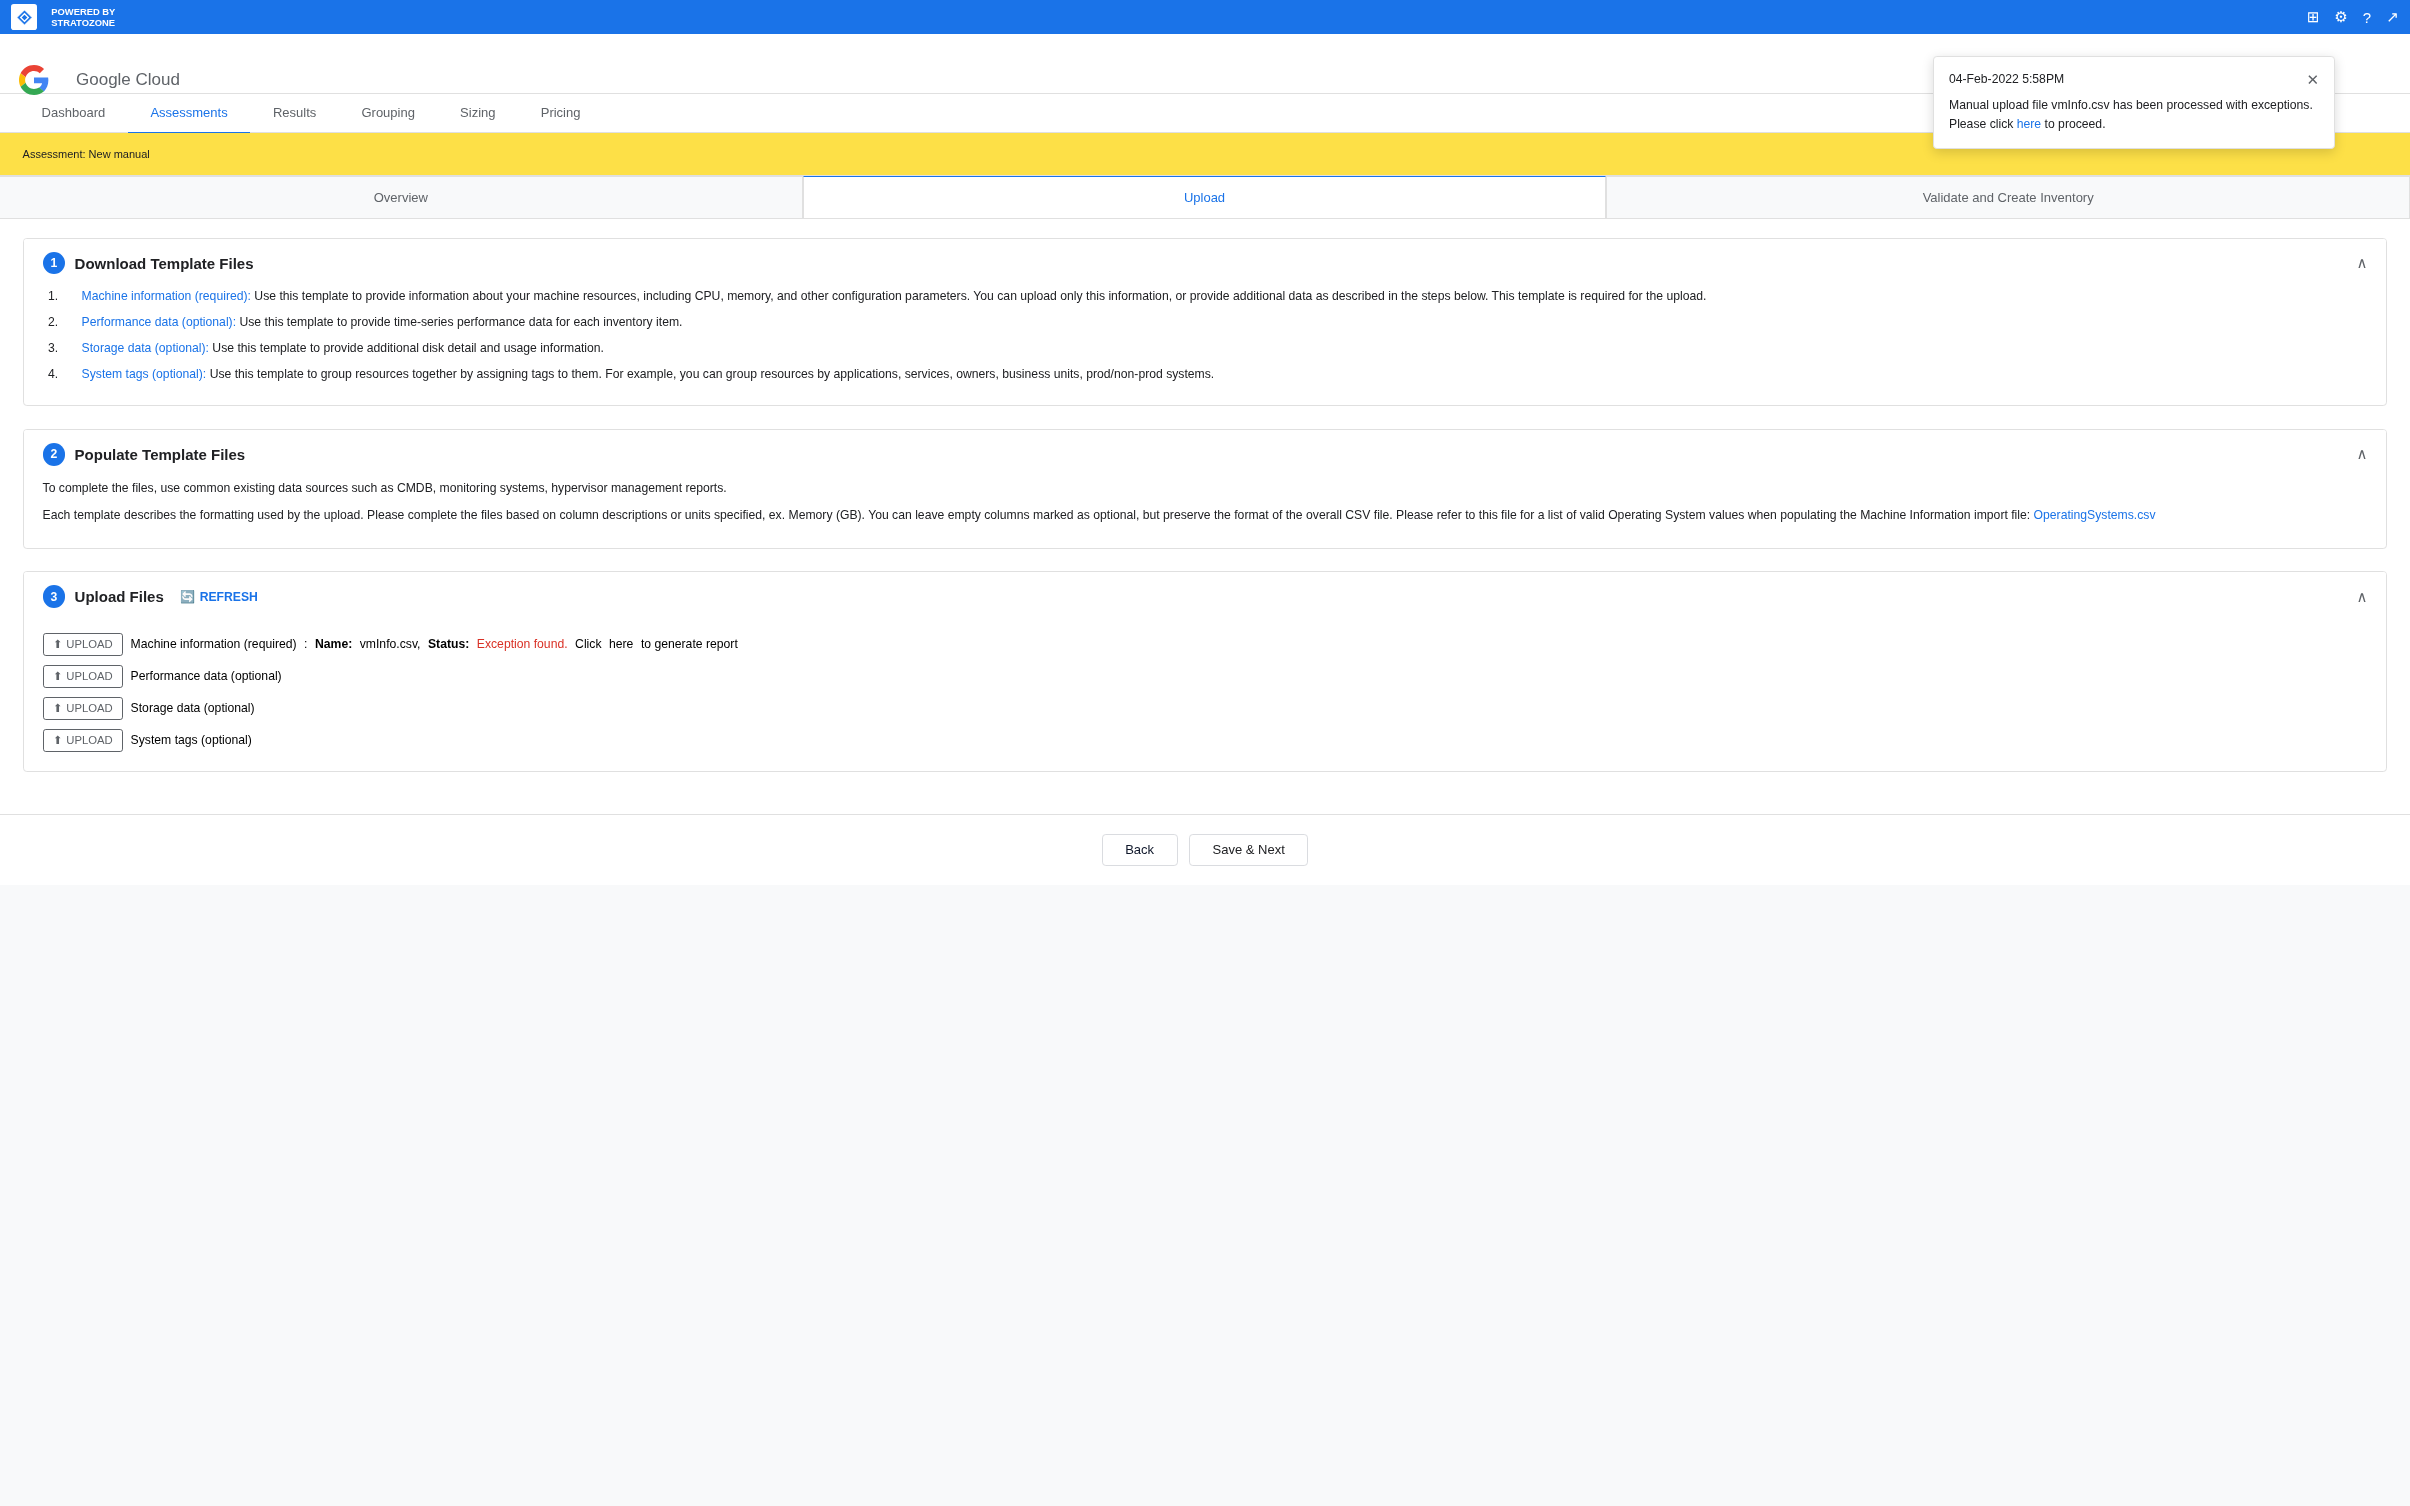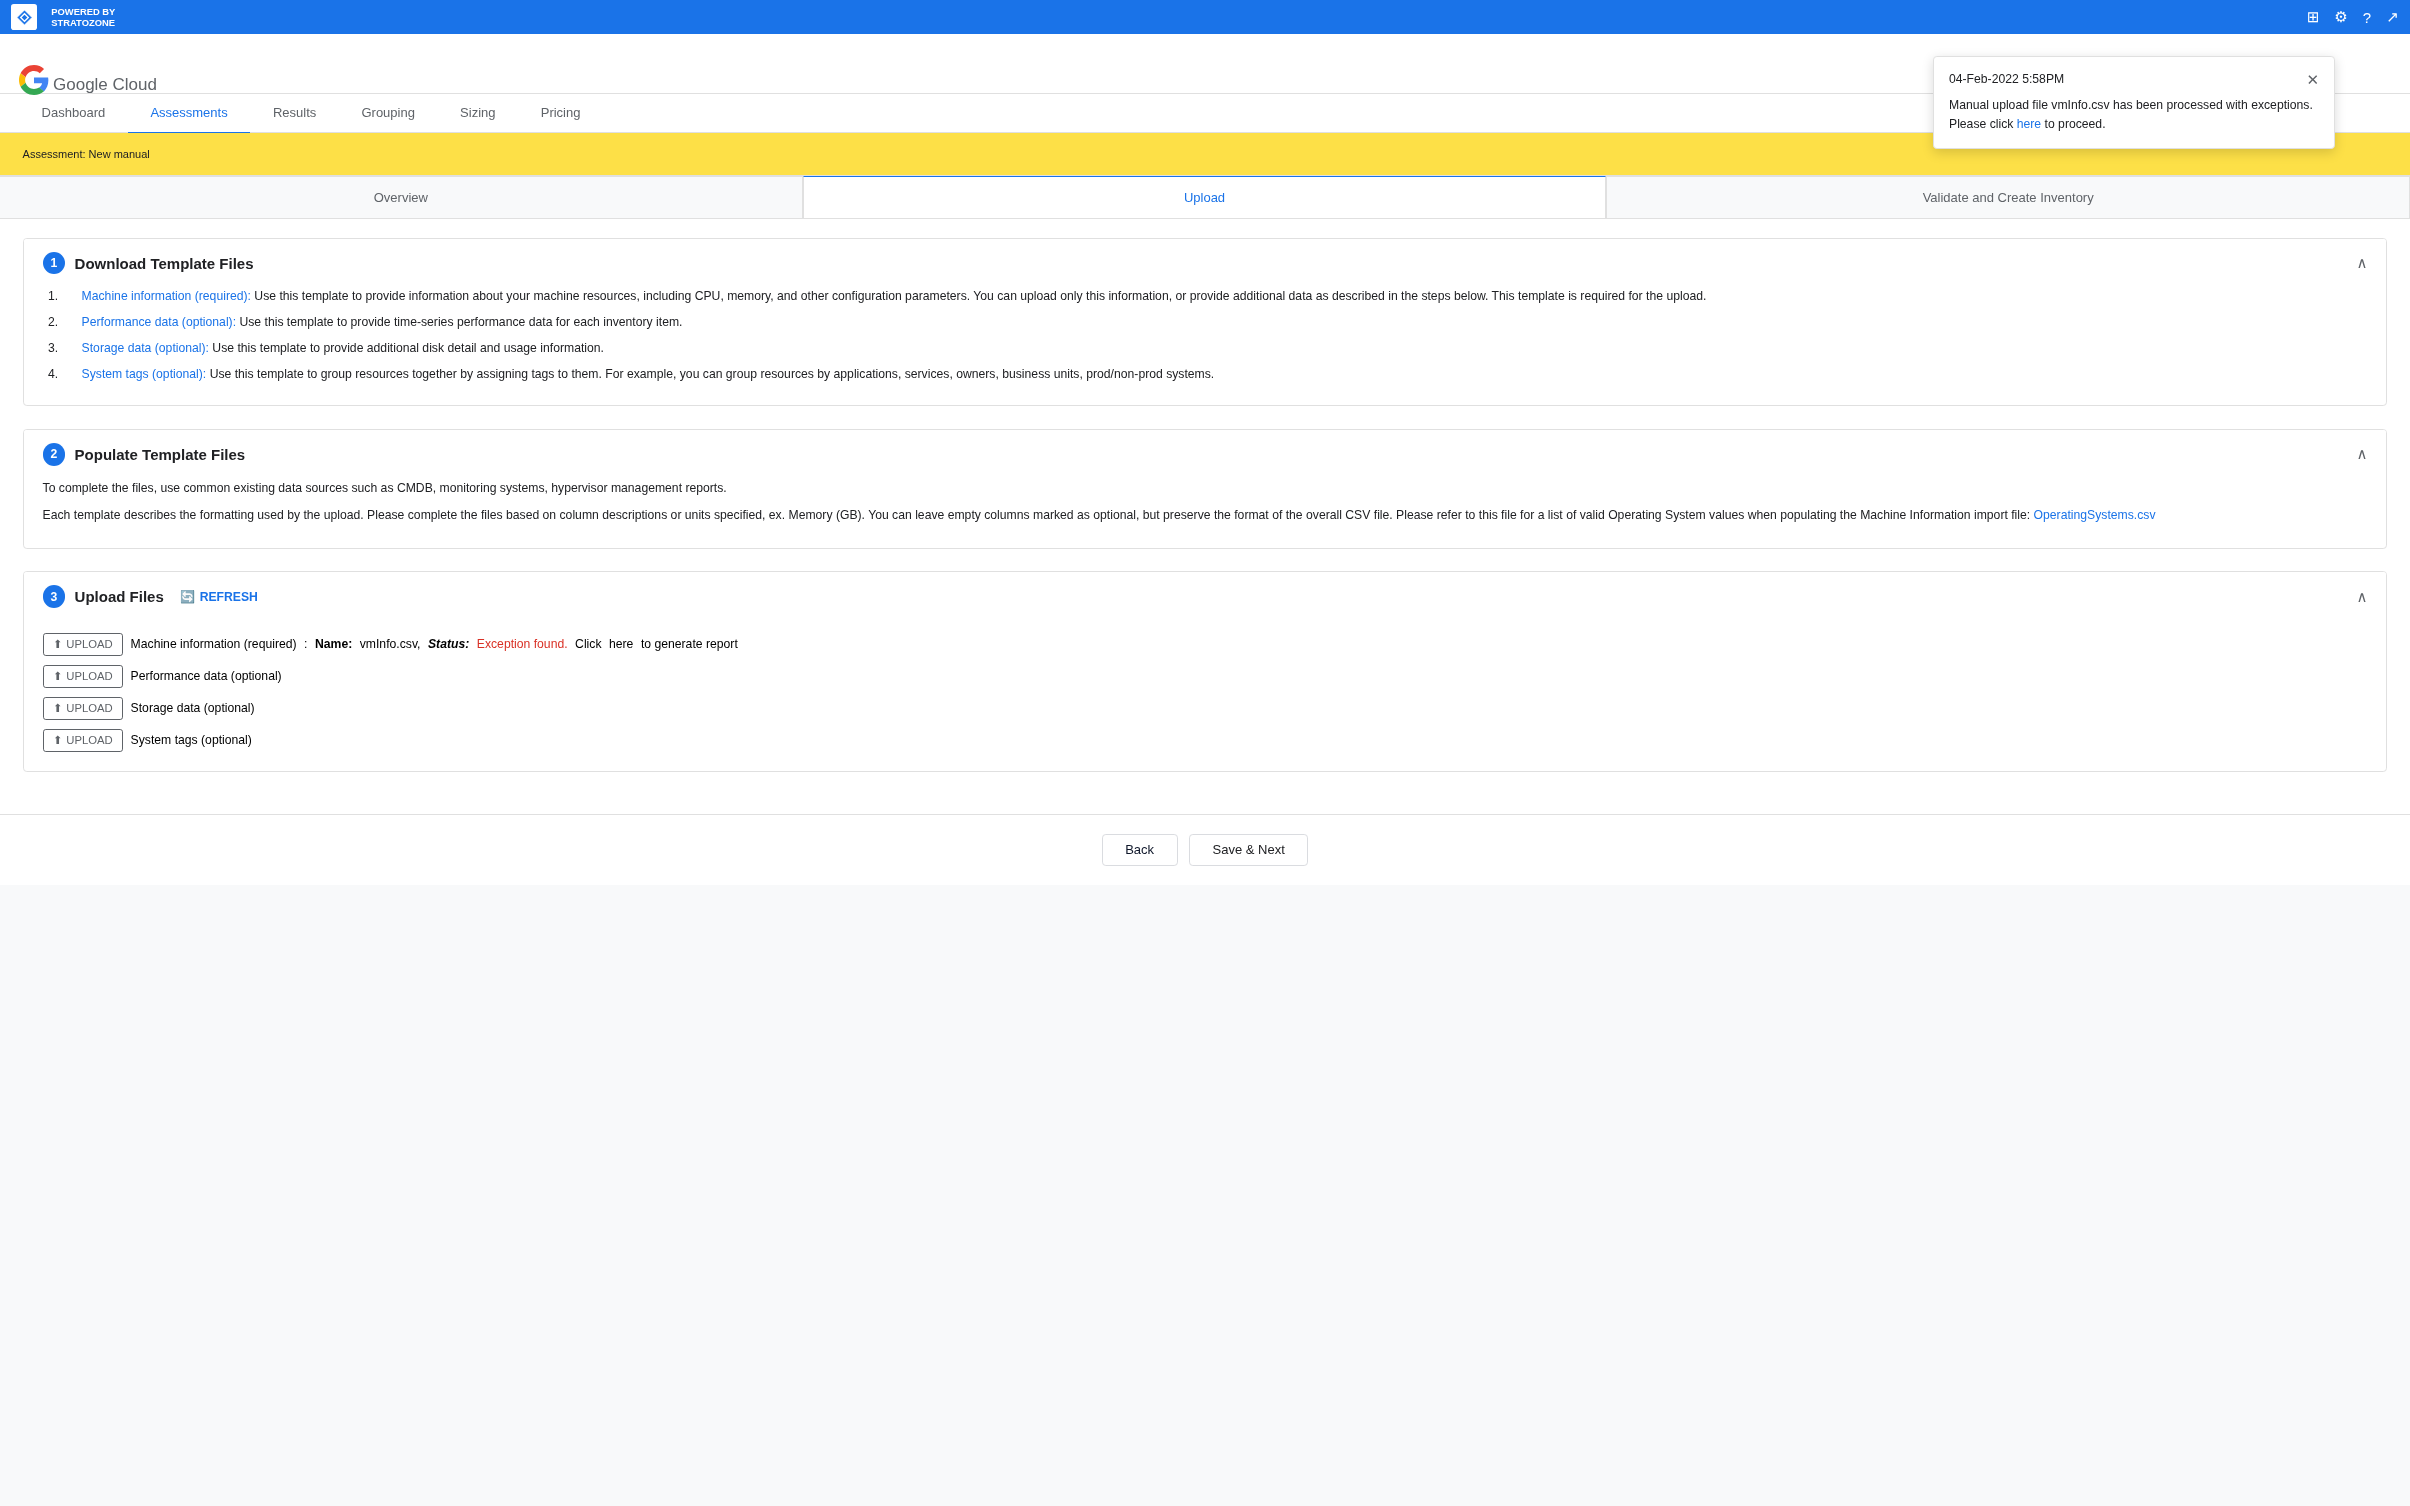--- a/index.html
+++ b/index.html
@@ -29,21 +29,21 @@
 
     
     .gc-header {
       background: white;
       height: 60px;
       display: flex;
       align-items: center;
       padding: 0 19px;
       border-bottom: 0.9px solid #e0e0e0;
     }
-    .gc-logo { display: flex; align-items: flex-end; gap: 4px; margin-top: 32px; }
+    .gc-logo { display: flex; align-items: center; gap: 27px; margin-top: 32px; }
     .google-cloud-text { font-size: 17px; color: #5f6368; font-weight: 400; }
 
     
     .nav-tabs {
       background: white;
       display: flex;
       border-bottom: 1.9px solid #e0e0e0;
       padding: 0 19px;
     }
     .nav-tab {
@@ -194,21 +194,21 @@
       border-radius: 2.8px;
       background: white;
       color: #5f6368;
       font-size: 11.3px;
       cursor: pointer;
       font-weight: 500;
     }
 
     .status-exception { color: #d93025; font-weight: 500; }
     .name-label { font-weight: 600; }
-    .status-label { font-weight: 600; font-style: italic; }
+    .status-label { font-weight: 600; }
 
     .refresh-btn {
       display: inline-flex;
       align-items: center;
       gap: 3.8px;
       color: #1a73e8;
       cursor: pointer;
       font-size: 12.2px;
       font-weight: 600;
       text-decoration: none;

